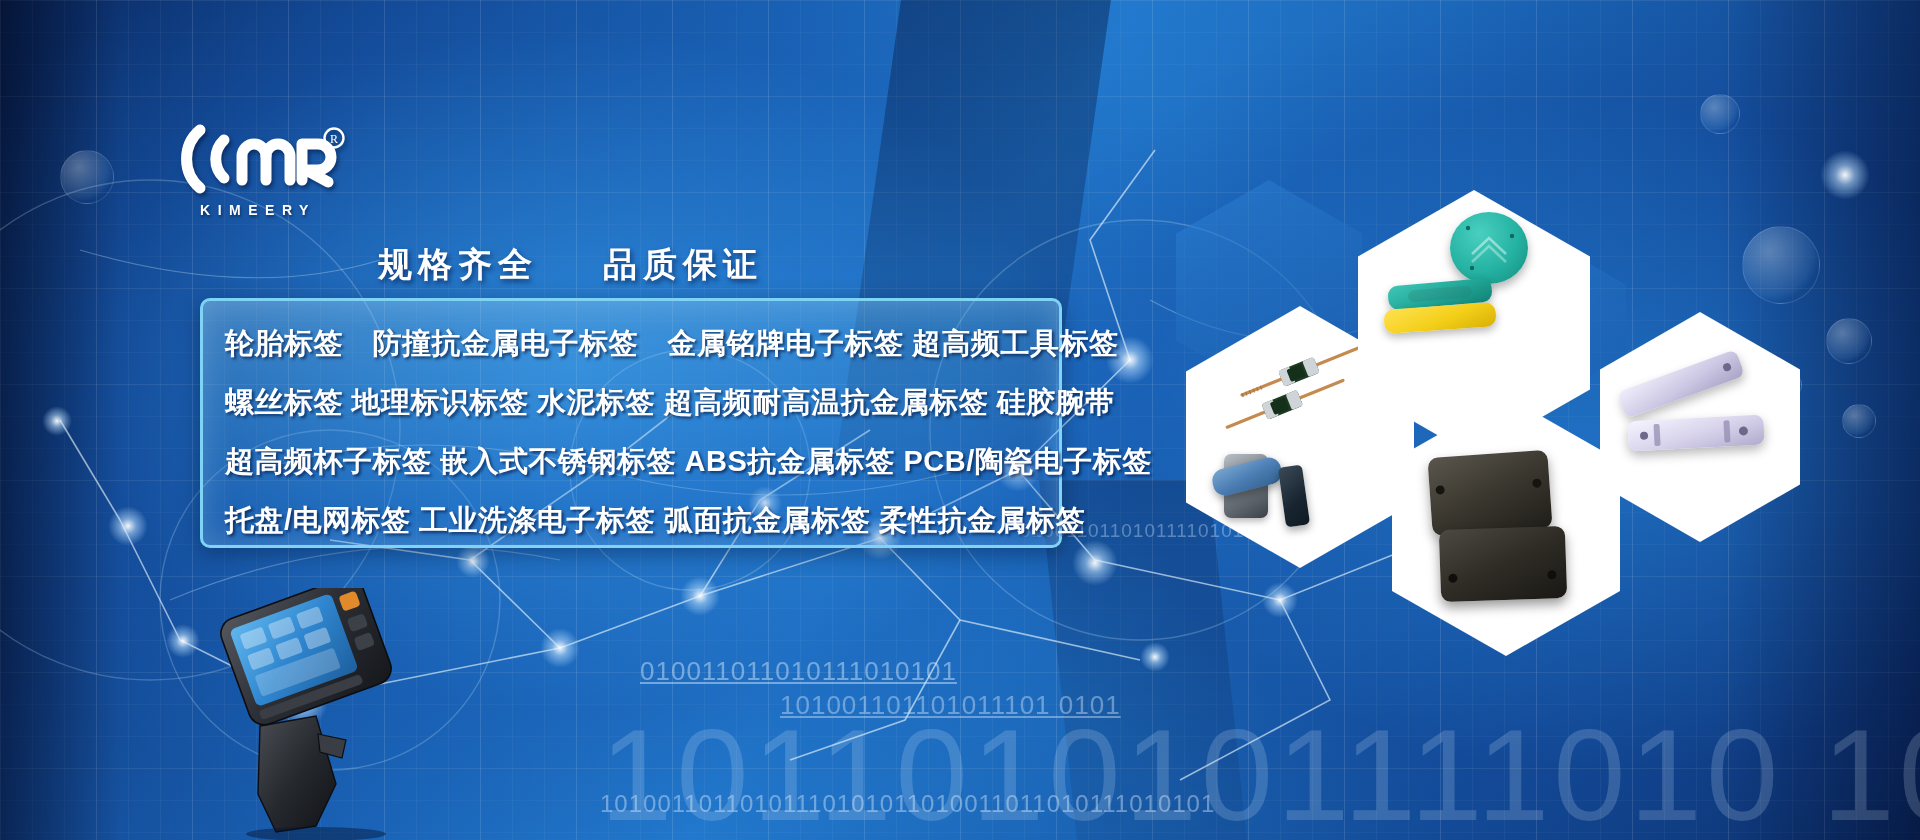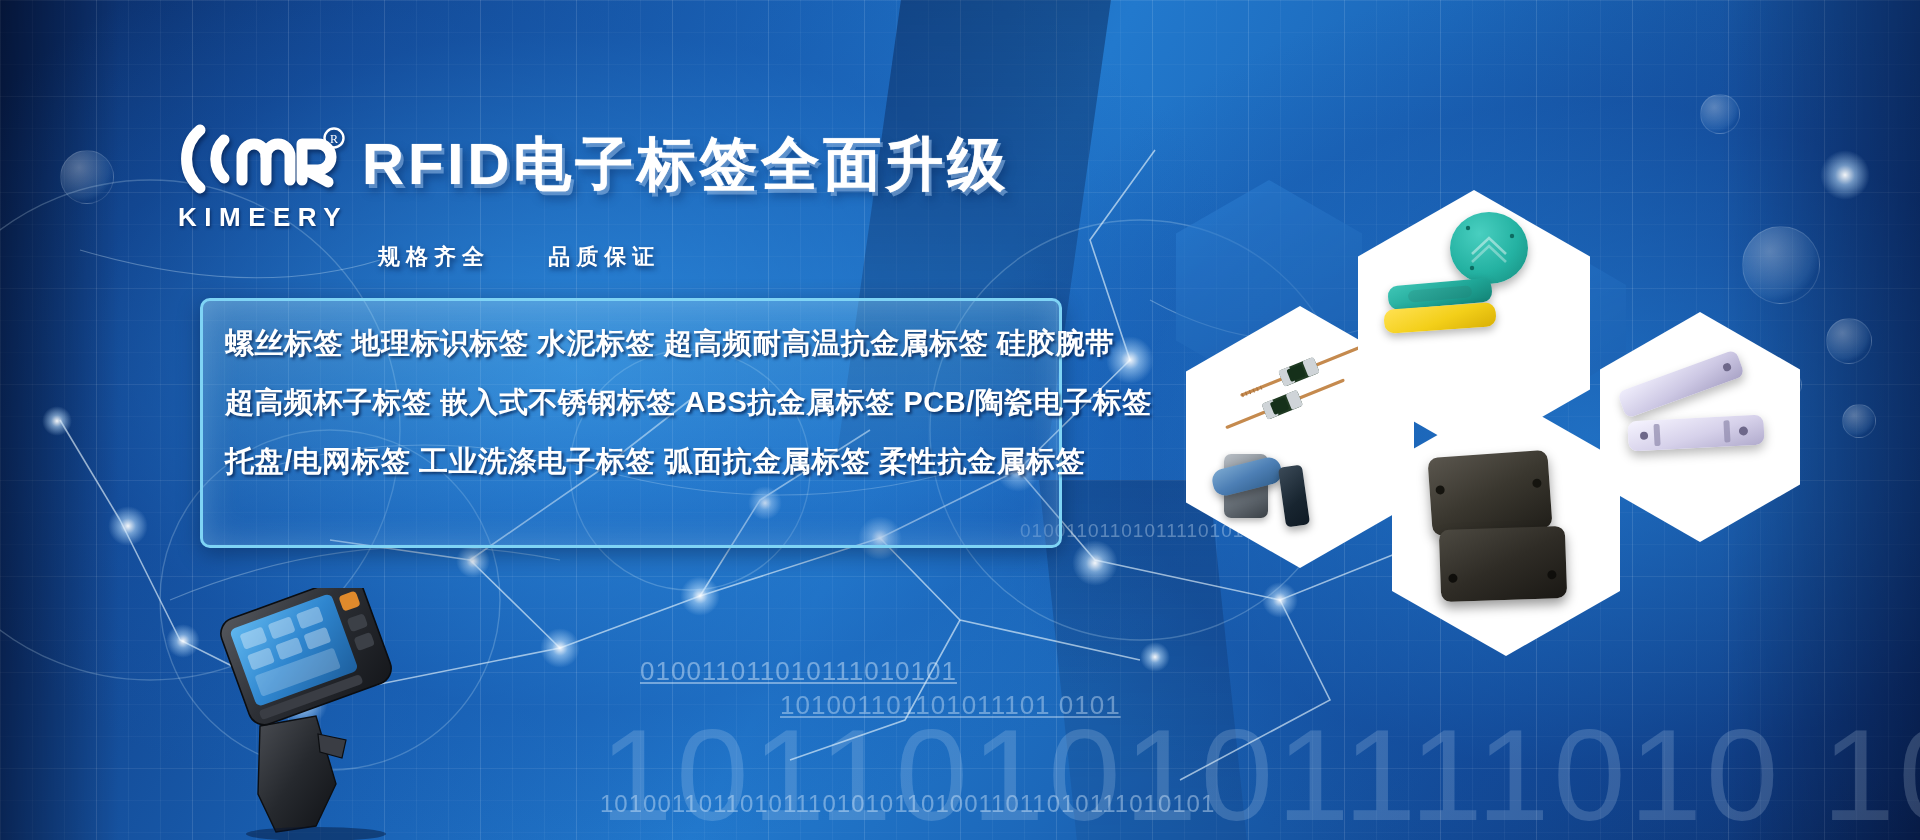--- a/index.html
+++ b/index.html
@@ -56,36 +56,36 @@
   .bin-a { left:640px; top:656px; font-size:26px; opacity:.45;text-decoration:underline; }
   .bin-b { left:780px; top:690px; font-size:26px; opacity:.40;text-decoration:underline; }
   .bin-c { left:600px; top:700px; font-size:130px; font-weight:400; opacity:.18; letter-spacing:4px; }
   .bin-d { left:600px; top:790px; font-size:24px; opacity:.42;text-align:center; }
   .bin-e { left:1020px; top:520px; font-size:19px; opacity:.34; }
 
   
   #logo { position:absolute; left:168px; top:118px; width:180px; height:116px; }
   #logo svg { display:block; filter:drop-shadow(2px 3px 2px rgba(0,20,60,.55)); }
   #logo .brand {
-    margin-top:2px; color:#ffffff; font-size:26px; letter-spacing:7.5px;
-    font-weight:700; text-align:right; text-shadow:1px 2px 3px rgba(0,20,60,.6);
+    margin-top:2px; color:#ffffff; font-size:14px; letter-spacing:7.5px;
+    font-weight:700; text-align:center; text-shadow:1px 2px 3px rgba(0,20,60,.6);
   }
 
   
   #headline {
     position:absolute; left:362px; top:126px;
     font-size:58px; font-weight:700; color:#ffffff; letter-spacing:4px;
     white-space:nowrap;
     text-shadow: 0 0 1px rgba(255,255,255,.9),
                  3px 4px 0 rgba(150,190,235,.55),
                  5px 7px 10px rgba(8,40,92,.55);
   }
   #subtitle {
     position:absolute; left:378px; top:242px;
-    font-size:22px; font-weight:700; color:#ffffff; letter-spacing:6px;
+    font-size:34px; font-weight:700; color:#ffffff; letter-spacing:6px;
     white-space:nowrap; text-shadow:2px 3px 5px rgba(6,34,84,.7);
   }
   #subtitle .gap { display:inline-block; width:34px; }
 
   
   #tagbox {
     position:absolute; left:200px; top:298px; width:862px; height:250px;
     border:3px solid #7fd4f5; border-radius:10px;
     background:linear-gradient(175deg, rgba(150,215,245,.30) 0%, rgba(90,175,230,.26) 30%, rgba(40,120,205,.22) 70%, rgba(20,80,170,.26) 100%);
     box-shadow: inset 0 0 34px rgba(180,230,255,.30), 0 6px 22px rgba(4,24,62,.45);
@@ -201,29 +201,29 @@
       </g>
 
       <path d="M134 62 L134 26 L150 26 A13 13 0 0 1 150 52 L138 52 L160 64" fill="none" stroke="#ffffff" stroke-width="11" stroke-linecap="round" stroke-linejoin="round"></path>
 
       <circle cx="166" cy="20" r="9.5" fill="none" stroke="#ffffff" stroke-width="2.4"></circle>
       <text x="166" y="25" font-size="12" fill="#ffffff" text-anchor="middle" font-family="Liberation Serif, serif">R</text>
     </svg>
     <div class="brand">KIMEERY</div>
   </div>
 
-  <div id="headline">RFID电子标签全面升级</div>
 
   <div id="subtitle">
     <span>规格齐全</span>
     <span class="gap"></span>
     <span>品质保证</span>
   </div>
 
   <div id="tagbox">
+    <div class="tag-row">轮胎标签　防撞抗金属电子标签　金属铭牌电子标签 超高频工具标签</div>
     <div class="tag-row">螺丝标签 地理标识标签 水泥标签 超高频耐高温抗金属标签 硅胶腕带</div>
     <div class="tag-row">超高频杯子标签 嵌入式不锈钢标签 ABS抗金属标签 PCB/陶瓷电子标签</div>
     <div class="tag-row">托盘/电网标签 工业洗涤电子标签 弧面抗金属标签 柔性抗金属标签</div>
   </div>
 
   <div class="hex hex-blue" style="left:1176px;top:180px;width:186px;height:214px;opacity:.55;"></div>
   <div class="hex hex-blue" style="left:1506px;top:250px;width:120px;height:140px;opacity:.40;"></div>
 
   <div class="hex" style="left:1186px;top:306px;width:228px;height:262px;">
     <div class="hex-inner">

